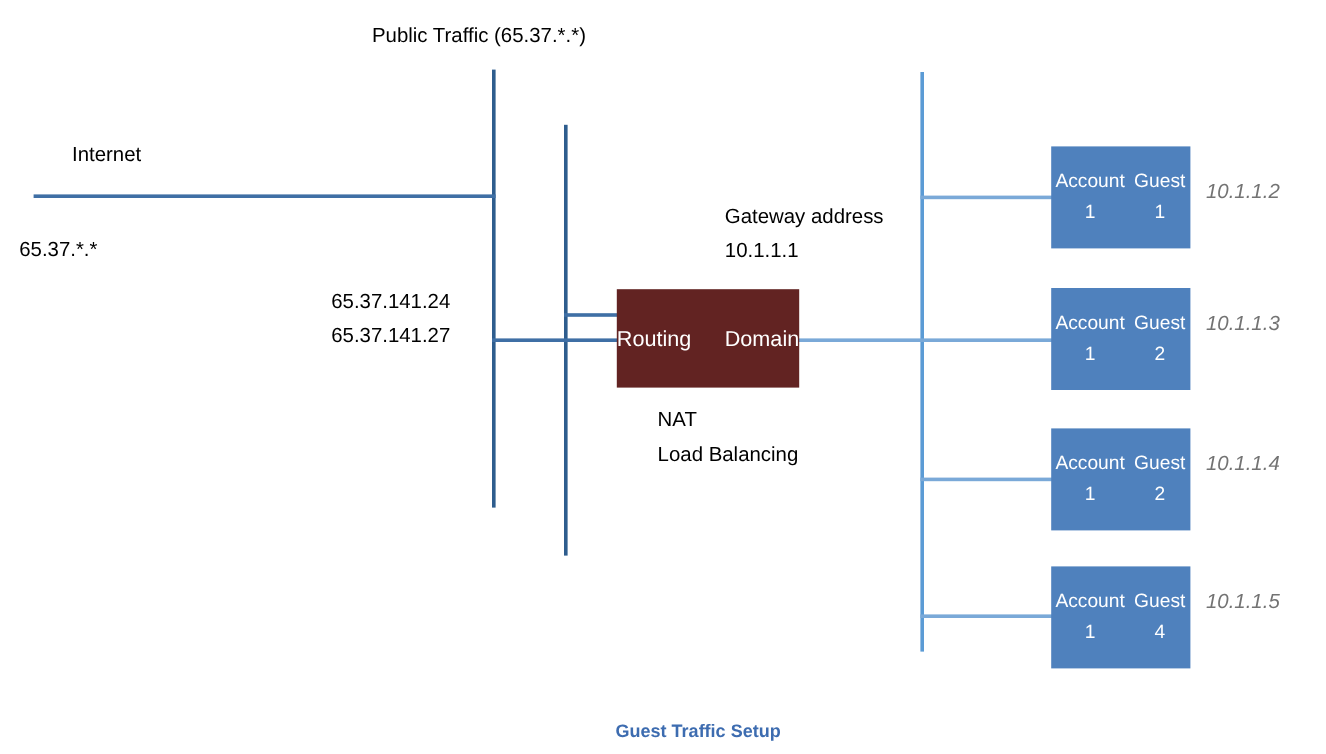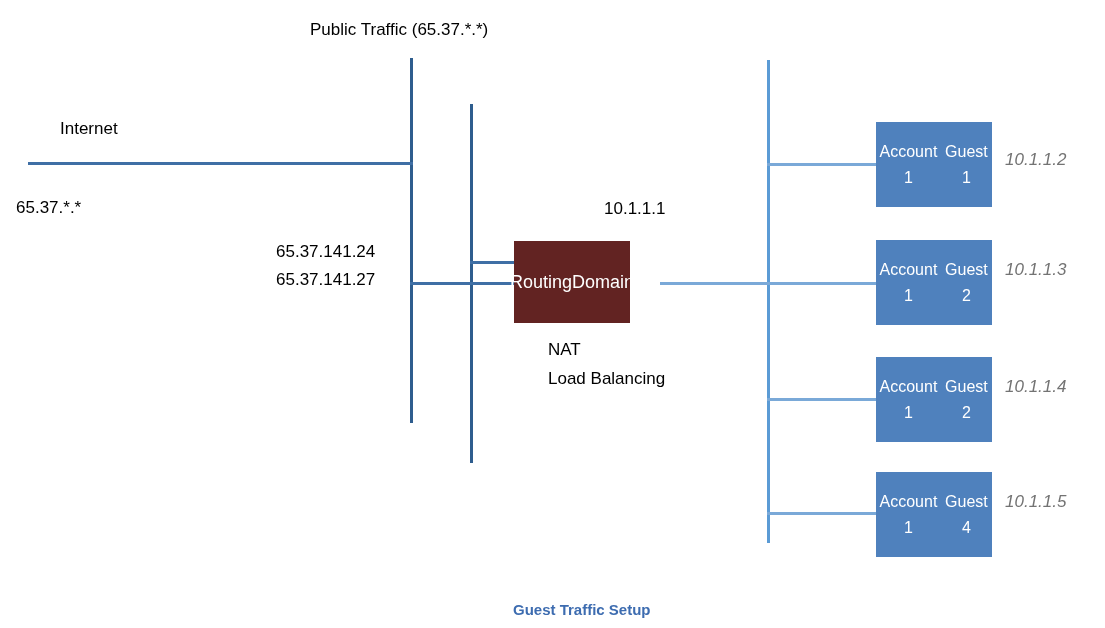--- a/index.html
+++ b/index.html
@@ -53,25 +53,26 @@
     line-height: 26px;
     text-align: center;
   }
   .guest-box {
     background: #4f81bd;
     width: 116px;
     height: 85px;
   }
   .router-box {
     background: #622322;
-    width: 116px;
+    width: 152px;
     height: 82px;
     font-size: 18px;
     line-height: 30px;
     z-index: 5;
+    justify-content: space-between;
   }
   .ip-label {
     position: absolute;
     color: #737373;
     font-size: 17px;
     white-space: pre;
     font-style: italic;
   }
   .caption {
     position: absolute;
@@ -114,20 +115,21 @@
     <span>Routing</span>
     <span>Domain</span>
   </div>
 
   <div class="label" style="left:548px; top:338px;">NAT</div>
 
   <div class="label" style="left:548px; top:367px;">Load Balancing</div>
 
   <div class="hline light" style="left:660px; top:282px; width:218px;"></div>
 
+  <div class="label" style="left:604px; top:169px;">Gateway address</div>
 
   <div class="label" style="left:604px; top:197px;">10.1.1.1</div>
 
   <div class="hline light" style="left:767px; top:163px; width:111px;"></div>
 
   <div class="hline light" style="left:767px; top:398px; width:111px;"></div>
 
   <div class="hline light" style="left:767px; top:512px; width:111px;"></div>
 
   <div class="node-box guest-box" style="left:876px; top:122px;">

